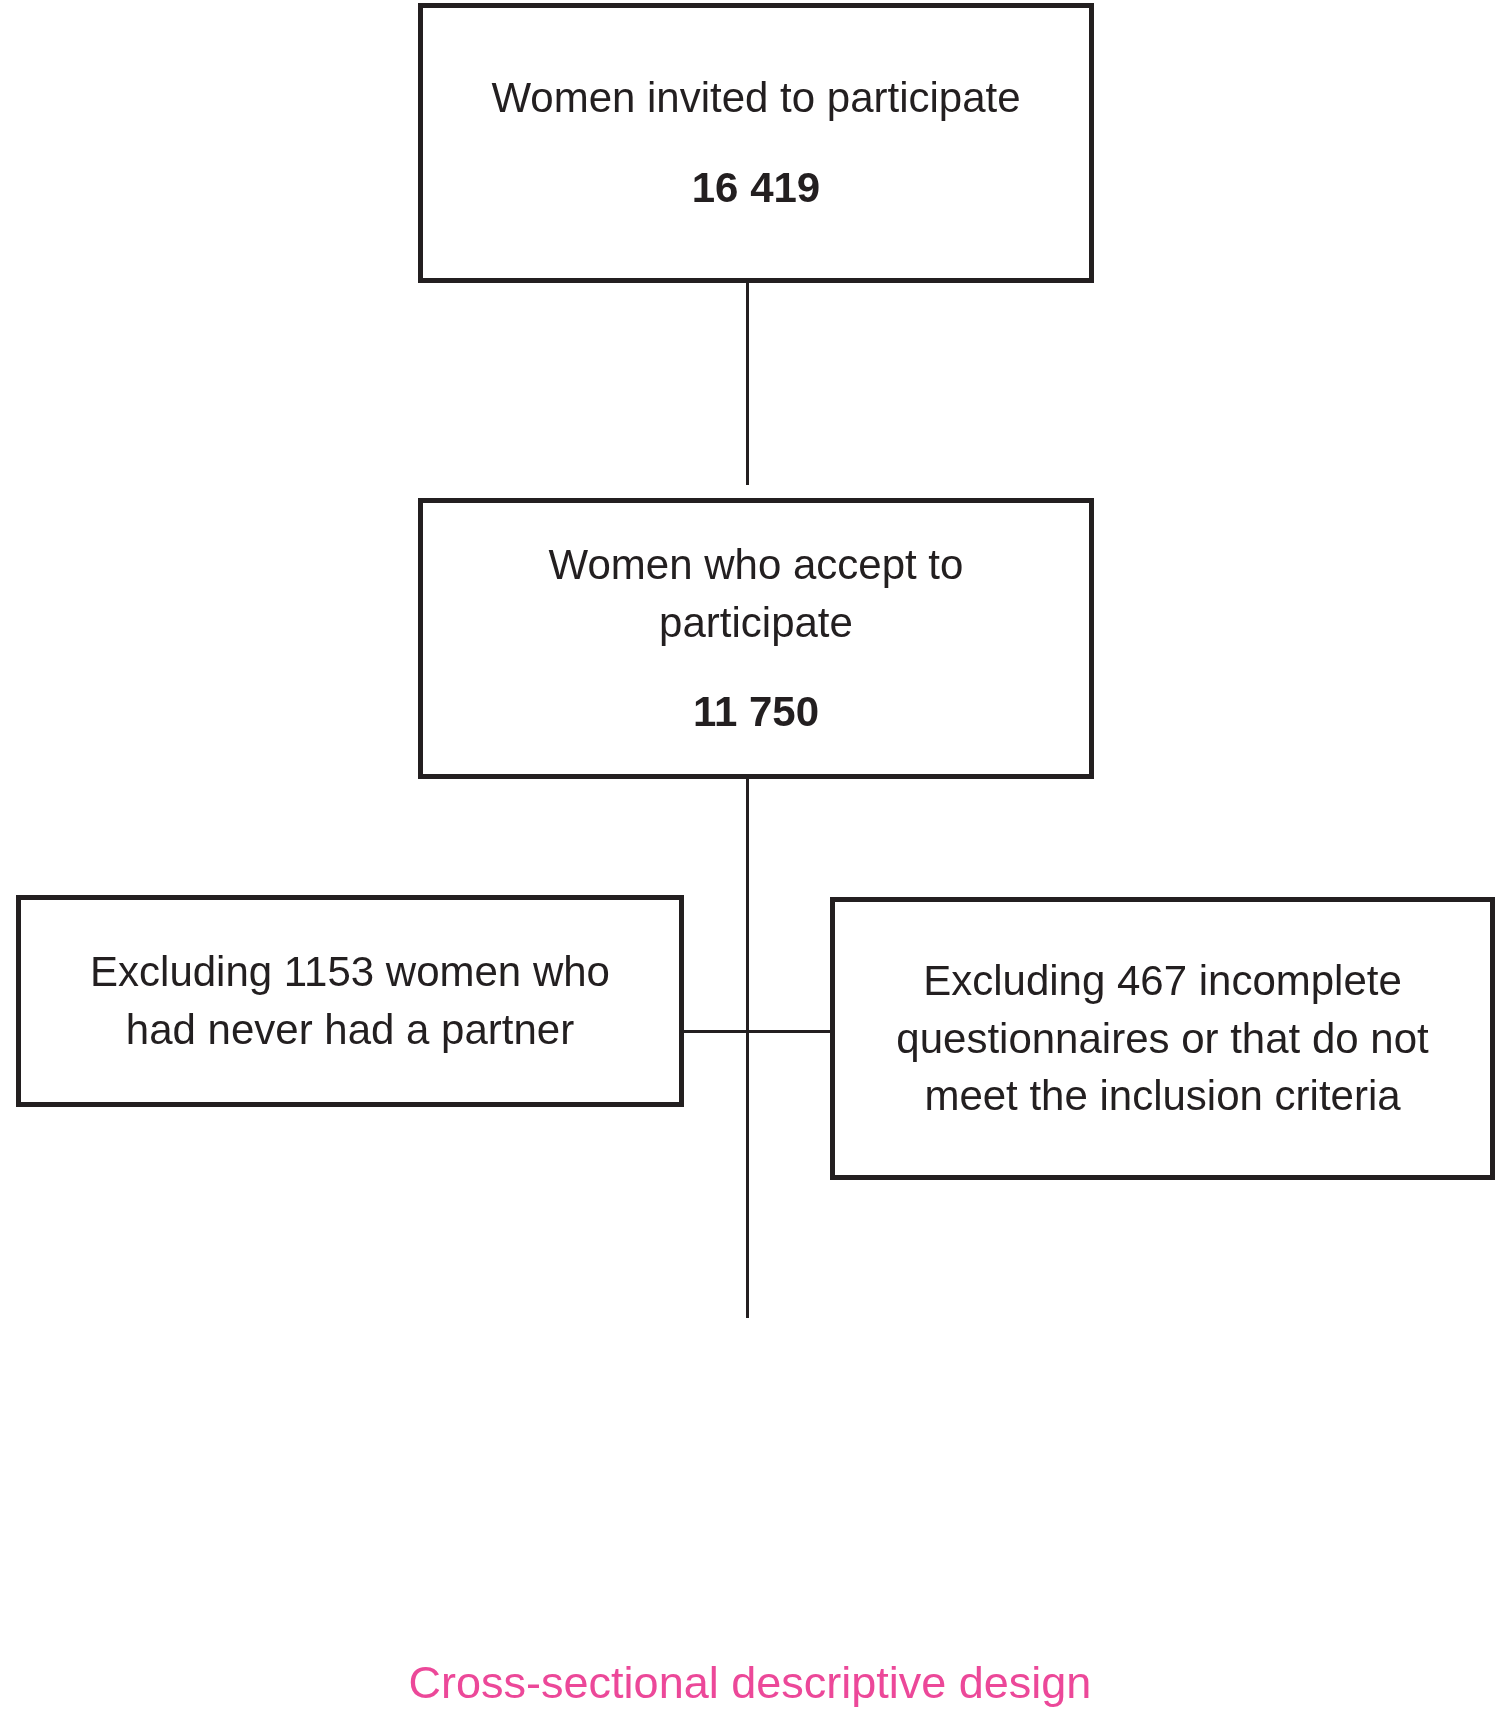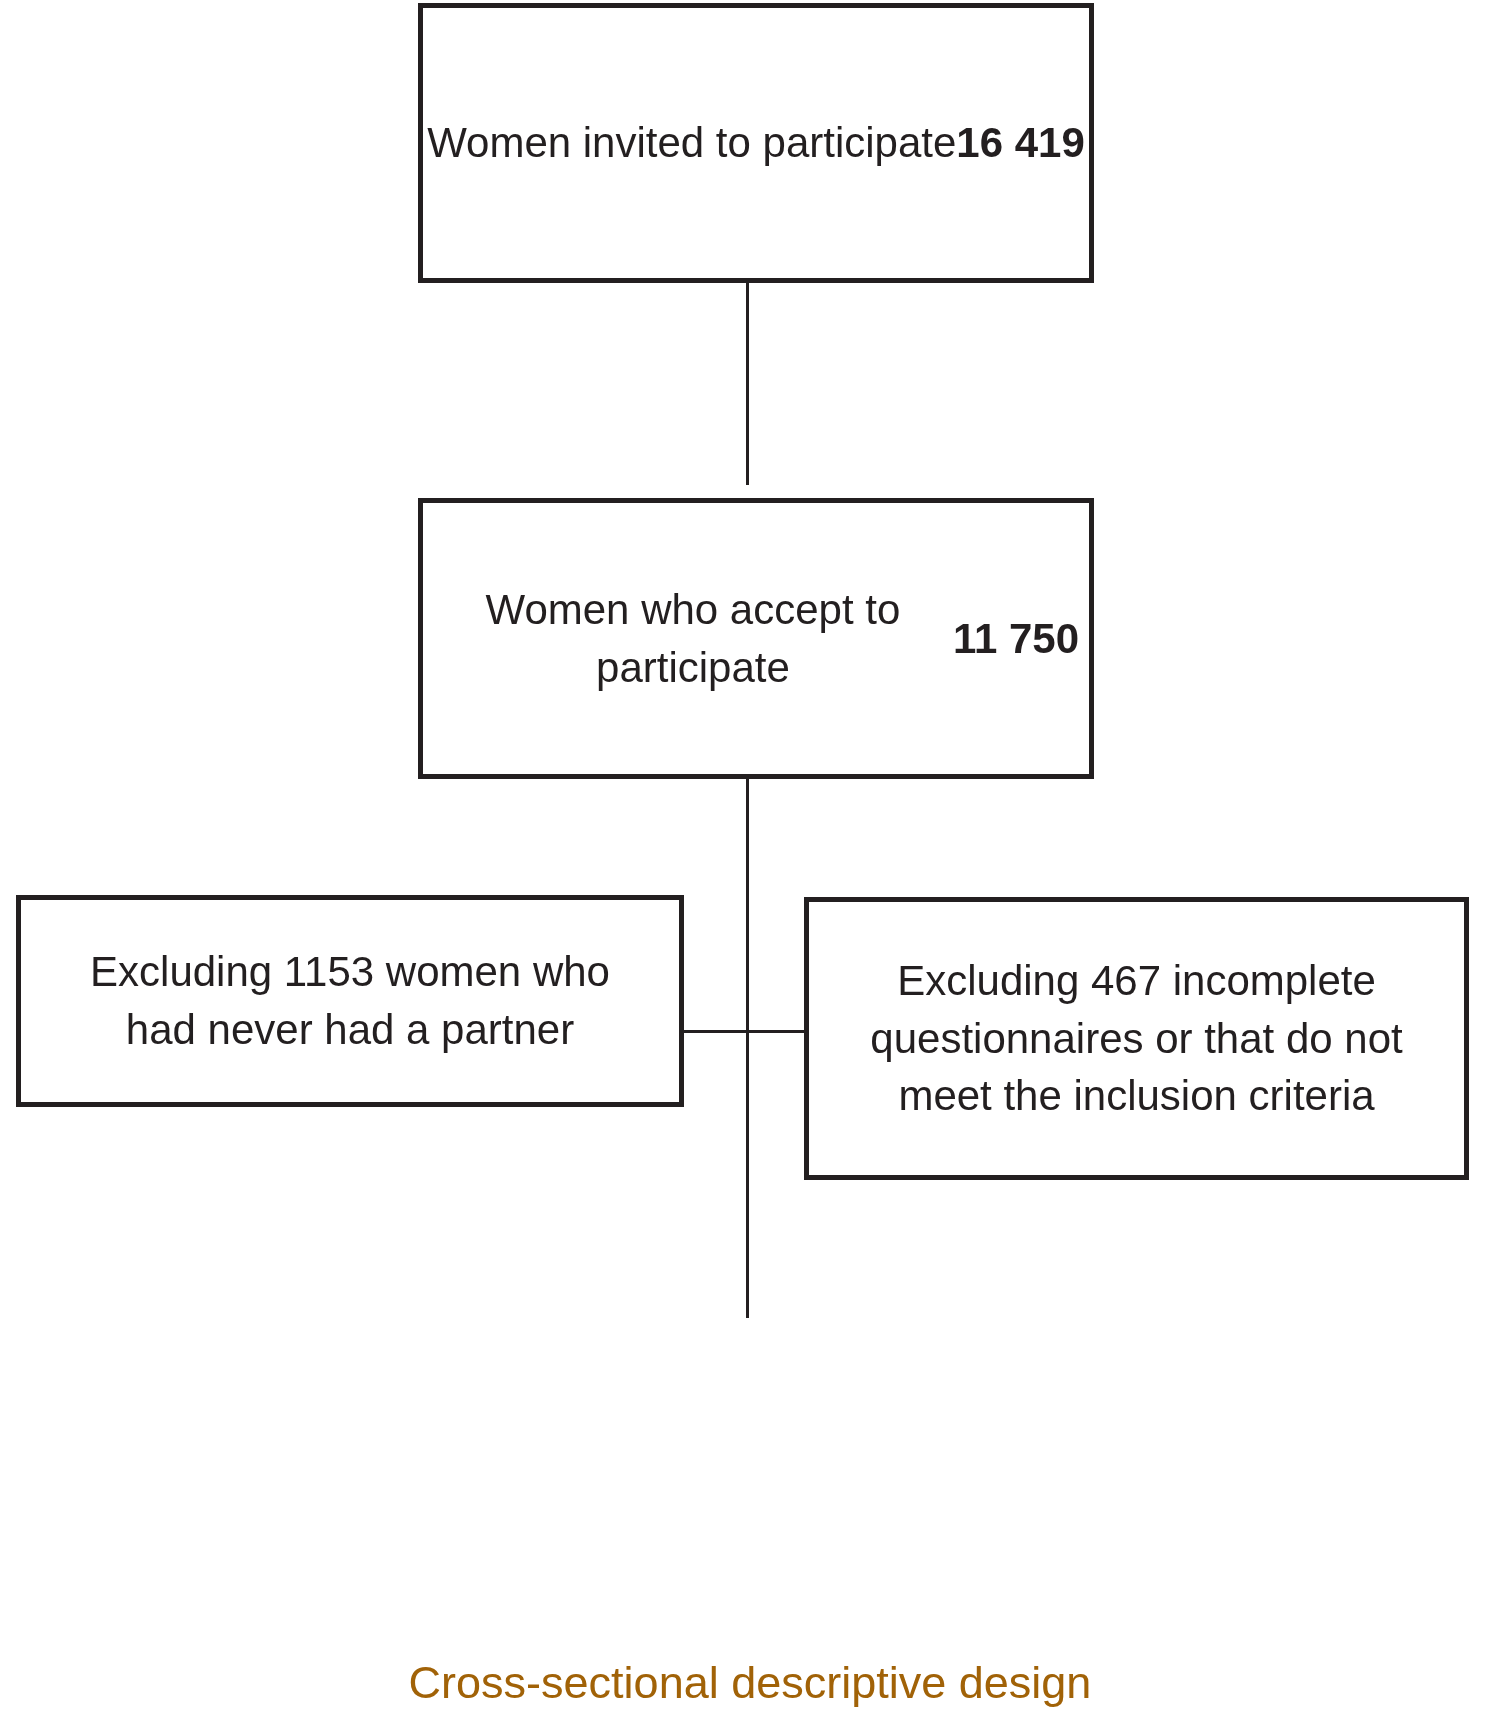--- a/index.html
+++ b/index.html
@@ -11,57 +11,57 @@
     font-family: "Liberation Sans", sans-serif;
     color: #231f20;
     overflow: hidden;
   }
   .node {
     position: absolute;
     box-sizing: border-box;
     border: 5px solid #231f20;
     background: #ffffff;
     display: flex;
-    flex-direction: row;
+    flex-direction: column;
     align-items: center;
     justify-content: center;
     row-gap: 32px;
     text-align: center;
     font-size: 42px;
     line-height: 1.38;
   }
   .node .title { display: block; }
   .node .value { display: block; font-weight: bold; }
   .line {
     position: absolute;
     background: #231f20;
   }
   #box-invited   { left: 418px; top: 3px;    width: 676px; height: 280px; }
   #box-accepted  { left: 418px; top: 482px;  width: 676px; height: 281px; margin-top: 16px; }
   #box-excl-left { left: 16px;   top: 895px;  width: 668px; height: 212px; }
-  #box-excl-right{ left: 804px; top: 897px;  width: 665px; height: 283px; }
+  #box-excl-right{ left: 830px; top: 897px;  width: 665px; height: 283px; }
   #box-total     { left: 418px; top: 1315px; width: 677px; height: 282px; }
 
   #box-accepted .title   { max-width: 520px; }
   #box-excl-left .title  { max-width: 580px; }
   #box-excl-right .title { max-width: 620px; }
 
   #line-v1 { left: 746px; top: 281px;  width: 3px;   height: 204px; }
   #line-v2 { left: 746px; top: 761px;  width: 3px;   height: 557px; }
   #line-h1 { left: 668px; top: 1030px; width: 164px; height: 3px; }
 
   .caption {
     position: absolute;
     left: 0;
     top: 1656px;
     width: 1500px;
     text-align: center;
     font-size: 45px;
     line-height: 1.2;
-    color: #a16207;
+    color: #ec4899;
   }
 </style>
 </head>
 <body>
 
 <div class="canvas">
 
   <div class="line" id="line-v1"></div>
   <div class="line" id="line-v2"></div>
   <div class="line" id="line-h1"></div>

